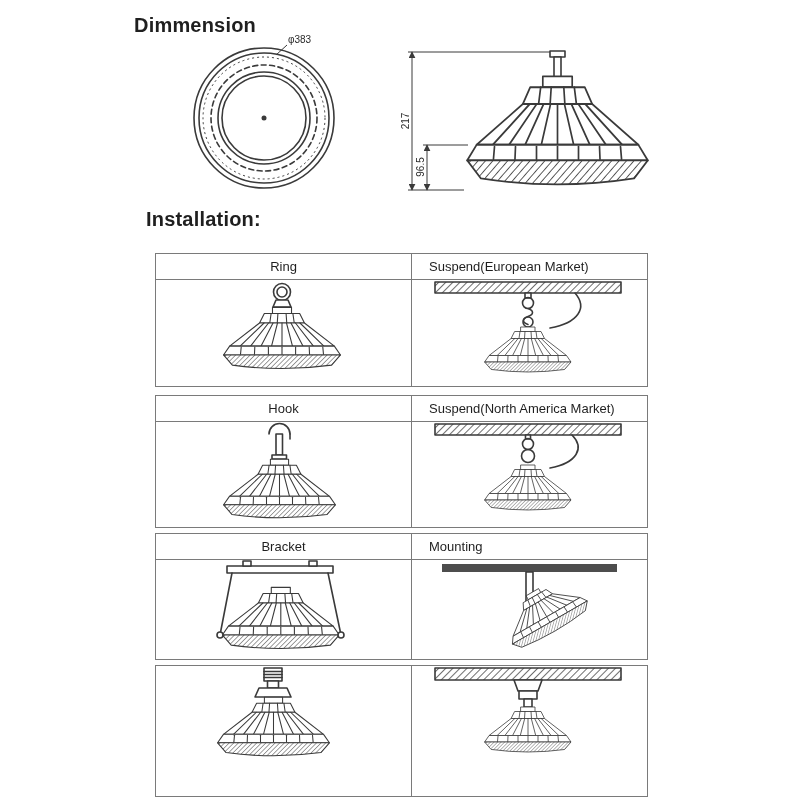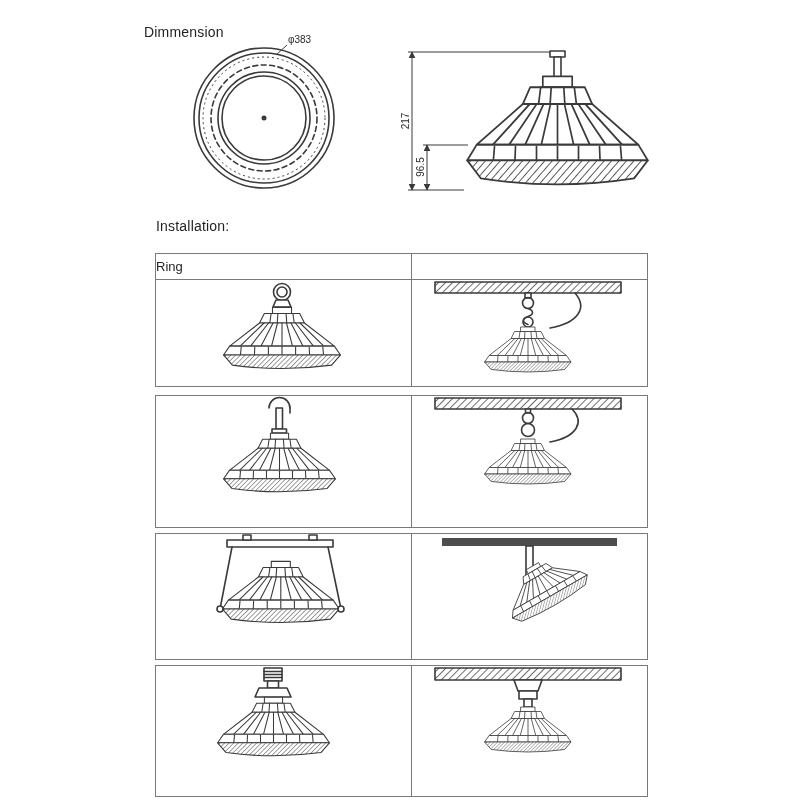--- a/index.html
+++ b/index.html
@@ -1,23 +1,23 @@
 <!DOCTYPE html>
 <html><head>
 <meta charset="utf-8">
 <style>
   html,body{margin:0;padding:0}
   body{width:800px;height:800px;position:relative;background:#fff;
        font-family:"Liberation Sans","DejaVu Sans",sans-serif;color:#1f1f1f;overflow:hidden}
   .abs{position:absolute}
-  .title{font-size:14px;font-weight:400;letter-spacing:.2px;margin:14px}
+  .title{font-size:20px;font-weight:700;letter-spacing:.2px;margin:4px}
   .inst-box{position:absolute;left:155px;width:491px;border:1px solid #7a7a7a;background:#fff}
   .v-div{position:absolute;left:255px;top:0;bottom:0;width:1px;background:#7a7a7a}
   .inst-header{display:flex;align-items:center;height:25px;border-bottom:1px solid #7a7a7a;font-size:13px}
-  .hl{width:255px;text-align:left;padding-right:9px}
+  .hl{width:255px;text-align:center;padding-right:9px}
   .hr{flex:1;padding-left:9px}
   .inst-body{display:flex}
   .cl{width:255px;display:flex;justify-content:center}
   .cr{flex:1;display:flex;justify-content:center}
   svg{display:block}
   .s{stroke:#3a3a3a;stroke-width:1.6;fill:none;stroke-linejoin:round;stroke-linecap:round}
   .thin{stroke:#3a3a3a;stroke-width:1;fill:none}
   .f{fill:#fff}
   .fh{fill:url(#hatch)}
   .dim-text{font-size:10px;fill:#2a2a2a}
@@ -95,20 +95,21 @@
     <rect x="154" y="9" width="7" height="20" class="s f"></rect>
     <use href="#lamp" transform="translate(42,26) scale(1.05,1.2)"></use>
   </svg>
 
   <h1 class="abs title" style="left:142px;top:204px">Installation:</h1>
 
   <div class="inst-box" style="top:253px;height:132px">
     <div class="v-div"></div>
     <div class="inst-header">
       <div class="hl">Ring</div>
+      <div class="hr">Suspend(European Market)</div>
     </div>
     <div class="inst-body">
       <div class="cl">
         <svg width="253" height="104" viewBox="0 0 253 104">
           <circle cx="125" cy="12" r="8.5" class="s"></circle>
           <circle cx="125" cy="12" r="5" class="s"></circle>
           <path d="M119 20 L131 20 L134 27 L116 27 Z" class="s f"></path>
           <use href="#lamp" transform="translate(50.2,26) scale(0.68)"></use>
         </svg>
       </div>
@@ -121,20 +122,24 @@
           <circle cx="116" cy="42" r="5" class="s"></circle>
           <use href="#lamp" transform="translate(61,46) scale(0.5)"></use>
           <path d="M138 48 C166 43 176 28 163 13" class="s"></path>
         </svg>
       </div>
     </div>
   </div>
 
   <div class="inst-box" style="top:395px;height:131px">
     <div class="v-div"></div>
+    <div class="inst-header">
+      <div class="hl">Hook</div>
+      <div class="hr">Suspend(North America Market)</div>
+    </div>
     <div class="inst-body">
       <div class="cl">
         <svg width="253" height="104" viewBox="0 0 253 104">
           <path d="M112 12 a10.5 10.5 0 1 1 21 0" class="s"></path>
           <line x1="133" y1="12" x2="133" y2="17" class="s"></line>
           <rect x="119" y="12" width="6.5" height="21" class="s f"></rect>
           <rect x="115" y="33" width="14.5" height="4" class="s f"></rect>
           <use href="#lamp" transform="translate(51,36) scale(0.65)"></use>
         </svg>
       </div>
@@ -146,20 +151,24 @@
           <circle cx="116" cy="34" r="6.5" class="s"></circle>
           <use href="#lamp" transform="translate(61,42) scale(0.5)"></use>
           <path d="M138 46 C165 41 173 26 160 13" class="s"></path>
         </svg>
       </div>
     </div>
   </div>
 
   <div class="inst-box" style="top:533px;height:125px">
     <div class="v-div"></div>
+    <div class="inst-header">
+      <div class="hl">Bracket</div>
+      <div class="hr">Mounting</div>
+    </div>
     <div class="inst-body">
       <div class="cl">
         <svg width="253" height="98" viewBox="0 0 253 98">
           <use href="#lamp" transform="translate(49,26) scale(0.68)"></use>
           <rect x="70" y="6" width="106" height="7" class="s f"></rect>
           <rect x="86" y="1" width="8" height="5" class="s f"></rect>
           <rect x="152" y="1" width="8" height="5" class="s f"></rect>
           <line x1="75" y1="13" x2="63" y2="75" class="s"></line>
           <line x1="171" y1="13" x2="184" y2="75" class="s"></line>
           <circle cx="63" cy="75" r="3" class="s f"></circle>

